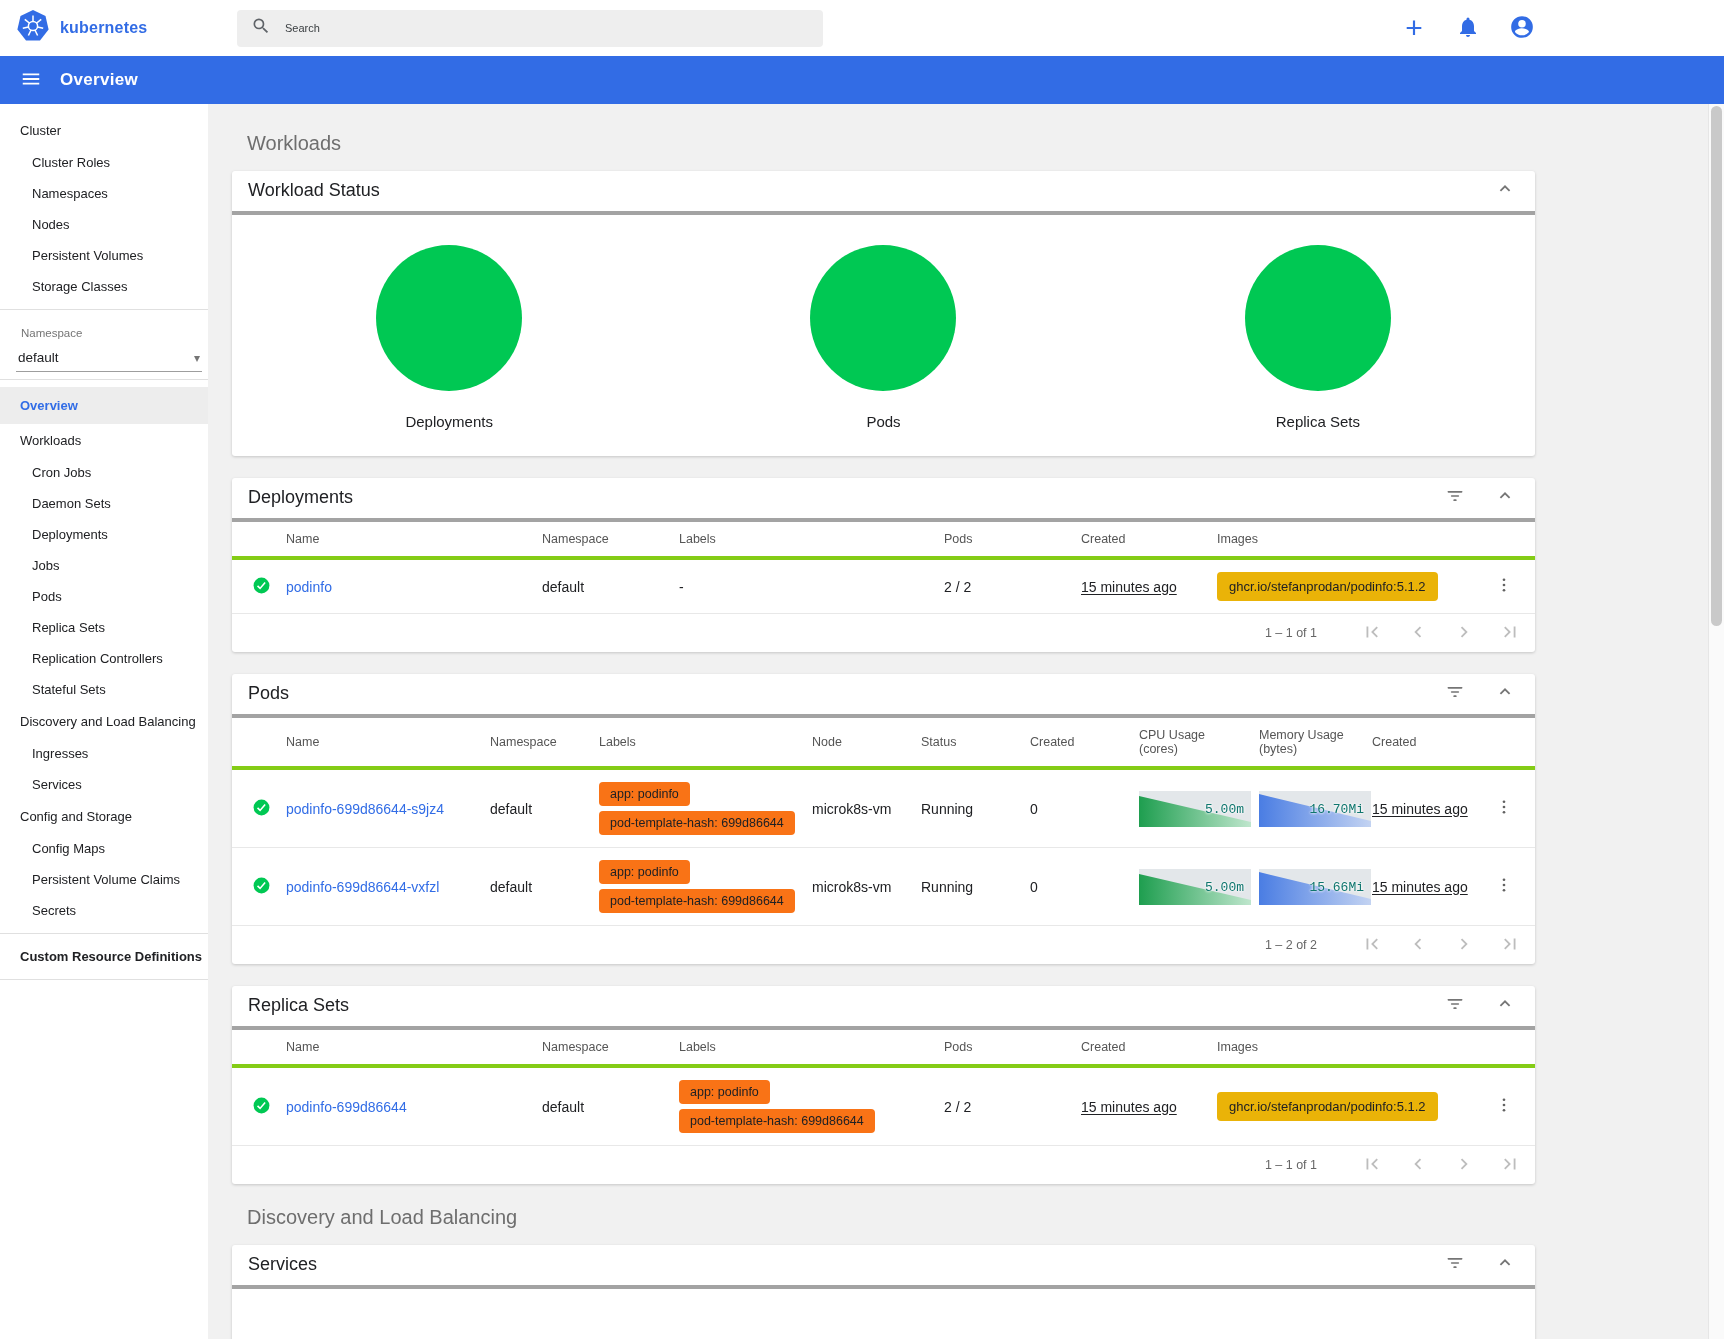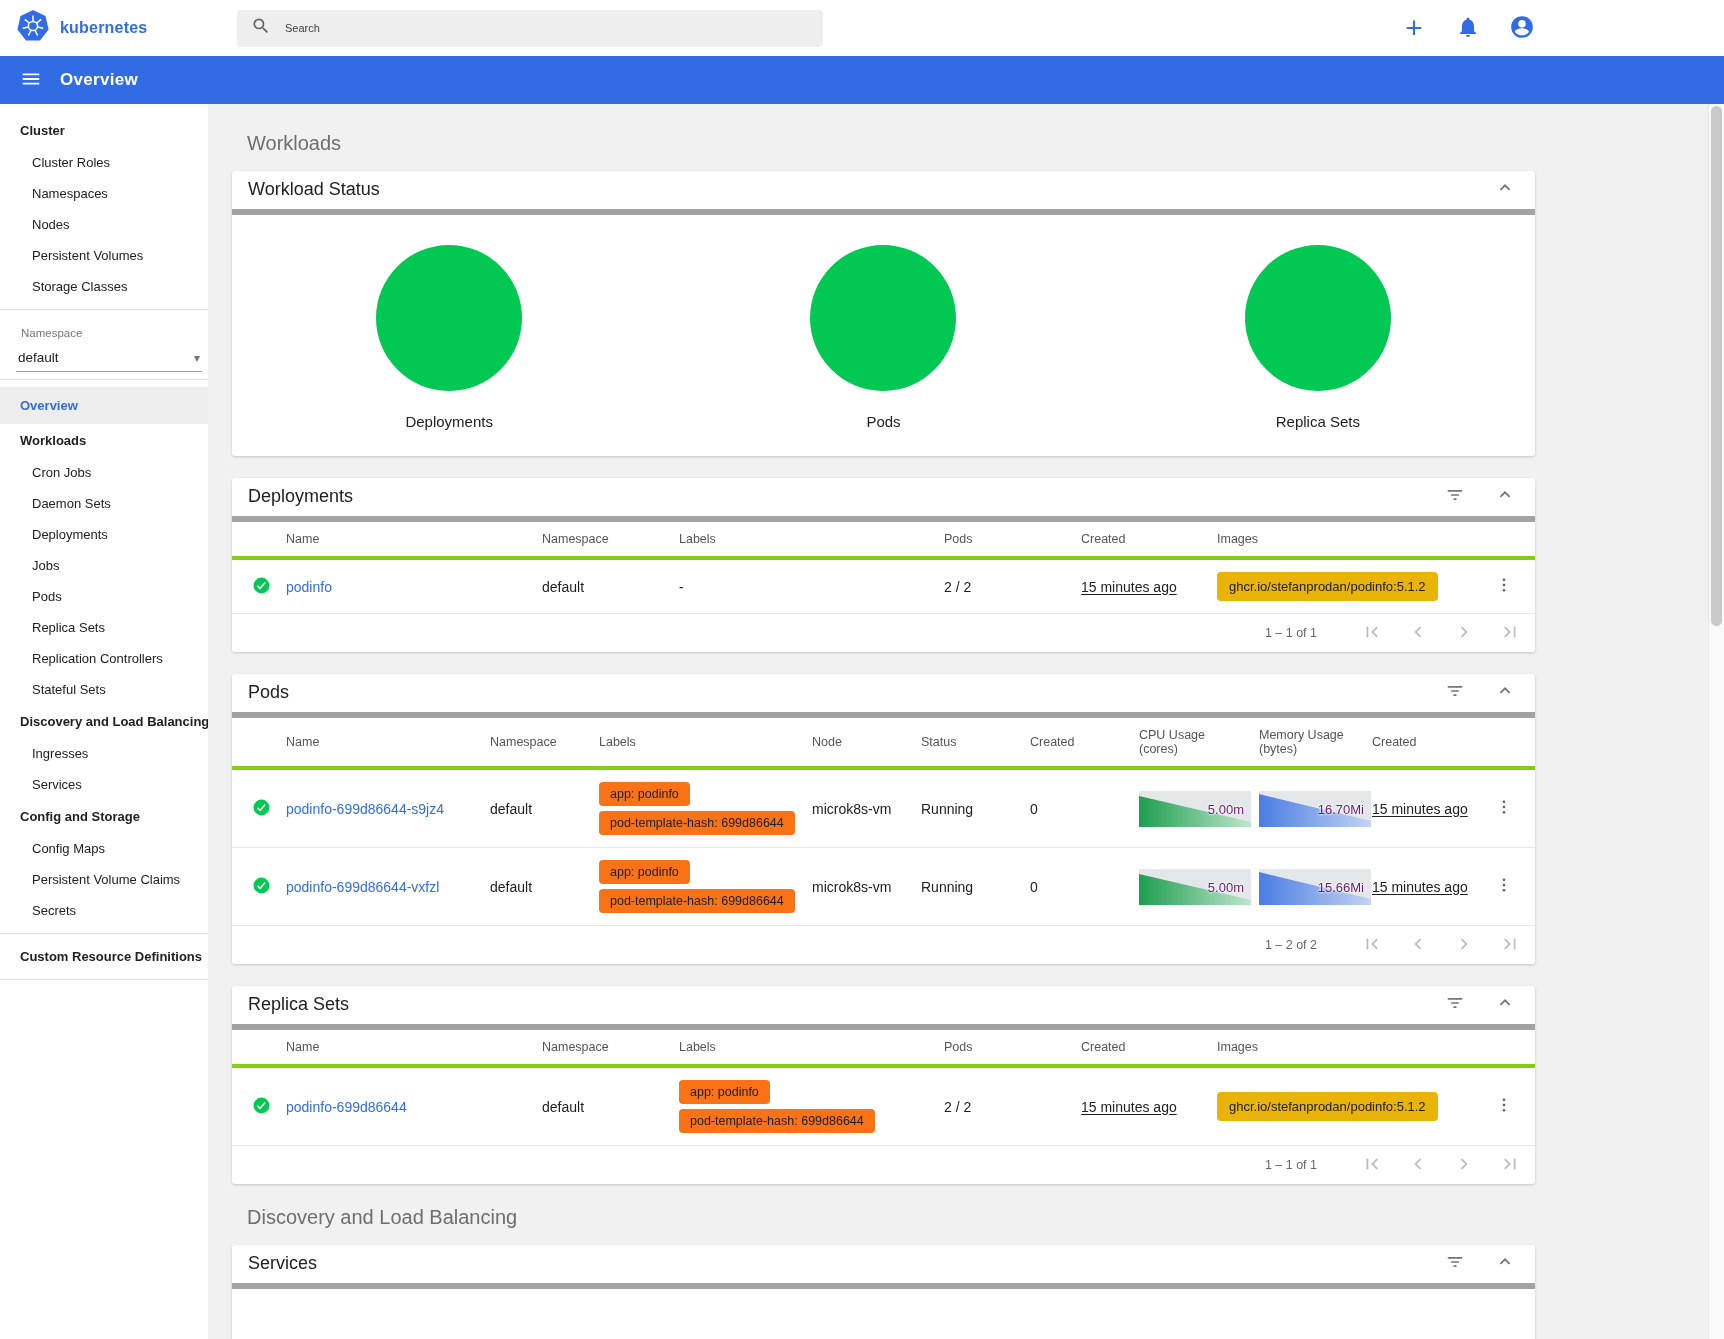--- a/index.html
+++ b/index.html
@@ -21,34 +21,34 @@
   .appbar { height: 48px; background: #326ce5; display: flex; align-items: center; padding: 0 16px; gap: 14px; }
   .appbar-title { color: #fff; font-size: 17px; font-weight: bold; letter-spacing: .3px; }
   .menu-btn { background: none; border: none; cursor: pointer; width: 30px; height: 30px; display: flex; align-items: center; justify-content: center; }
 
   
   .layout { display: flex; height: 1235px; }
   .sidebar { width: 208px; background: #fff; padding-top: 10px; flex: none; font-size: 13px; overflow: hidden; }
   .content { flex: 1; padding: 8px 24px 0; overflow: hidden; position: relative; }
 
   
-  .side-header { font-weight: bold; color: #202124; padding: 9px 10px 9px 20px; white-space: nowrap; cursor: default; }
+  .side-header { font-weight: normal; color: #202124; padding: 9px 10px 9px 20px; white-space: nowrap; cursor: default; }
   .side-item { color: #202124; padding: 8px 10px 8px 32px; white-space: nowrap; cursor: pointer; }
   .side-item.toplevel { padding-left: 20px; font-weight: bold; }
   .side-item.selected { background: #ededed; color: #326de6; padding-top: 11px; padding-bottom: 11px; }
   .divider { border-top: 1px solid #e0e0e0; margin: 7px 0; }
   .ns-label { font-size: 11.5px; color: #757575; padding: 10px 16px 2px 21px; }
   .ns-select { margin: 2px 6px 6px 16px; padding: 7px 2px 6px 2px; border-bottom: 1px solid #9e9e9e; display: flex; align-items: center; justify-content: space-between; font-size: 13.5px; color: #202124; cursor: pointer; }
   .ns-caret { color: #757575; font-size: 12px; }
   .settings-group { margin-top: 14px; }
 
   
   .section-title { font-size: 20px; color: #6e6e6e; margin: 20px 0 16px 15px; }
   .card { background: #fff; width: 1303px; border-radius: 3px; box-shadow: 0 1px 3px rgba(0,0,0,.18); margin-bottom: 22px; }
-  .card-header { display: flex; align-items: center; height: 44px; padding: 0 18px 1px 16px; border-bottom: 6px solid #a3a3a3; }
+  .card-header { display: flex; align-items: center; height: 44px; padding: 0 18px 1px 16px; border-bottom: 4px solid #a3a3a3; }
   .card-title { font-size: 18px; color: #202124; }
   .header-icons { margin-left: auto; display: flex; align-items: center; gap: 26px; }
   .header-icons .icon-btn { background: none; border: none; cursor: pointer; width: 24px; height: 24px; display: flex; align-items: center; justify-content: center; }
 
   
   .donuts { display: flex; padding: 30px 0 26px; }
   .donut-col { flex: 1; display: flex; flex-direction: column; align-items: center; }
   .donut { width: 146px; height: 146px; border-radius: 50%; background: #00c853; }
   .donut-label { margin-top: 22px; font-size: 15px; color: #202124; }
 
@@ -61,21 +61,21 @@
   .created { text-decoration: underline; text-underline-offset: 2px; cursor: default; }
   .chip { display: inline-block; background: #f97316; border-radius: 4px; padding: 5px 11px; font-size: 12.5px; color: #202124; width: max-content; }
   .chip-stack { display: flex; flex-direction: column; gap: 5px; align-items: flex-start; }
   .image-chip { font-size: 13px; padding: 7px 12px; background: #eab308; }
   td.kebab-cell { text-align: center; padding-right: 14px; }
   .kebab-btn { background: none; border: none; cursor: pointer; }
 
   
   .spark { position: relative; width: 112px; height: 36px; background: #e3e7ea; overflow: hidden; }
   .spark svg { display: block; }
-  .spark-val { position: absolute; right: 7px; top: 50%; transform: translateY(-50%); font-size: 13px; color: #701a75; text-shadow: 0 0 3px #fff, 0 0 3px #fff; }
+  .spark-val { position: absolute; right: 7px; top: 50%; transform: translateY(-50%); font-size: 13px; color: #0f766e; text-shadow: 0 0 3px #fff, 0 0 3px #fff; font-family: Liberation Mono, monospace; }
 
   
   .paginator { display: flex; align-items: center; justify-content: flex-end; height: 38px; padding: 0 14px 0 16px; }
   .pag-range { font-size: 12.5px; color: #666; margin-right: 20px; }
   .paginator button { background: none; border: none; padding: 0; margin-left: 24px; cursor: default; height: 24px; }
 
   
   .card.partial { height: 175px; margin-bottom: 0; }
 
   

